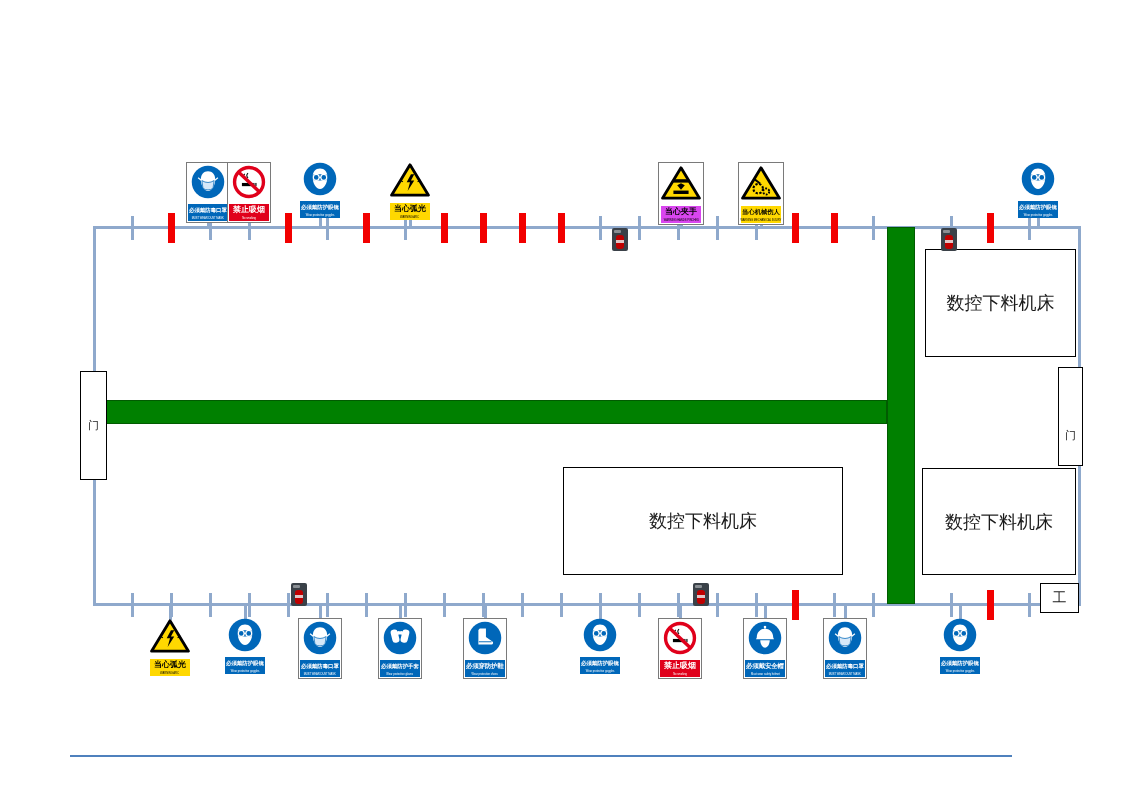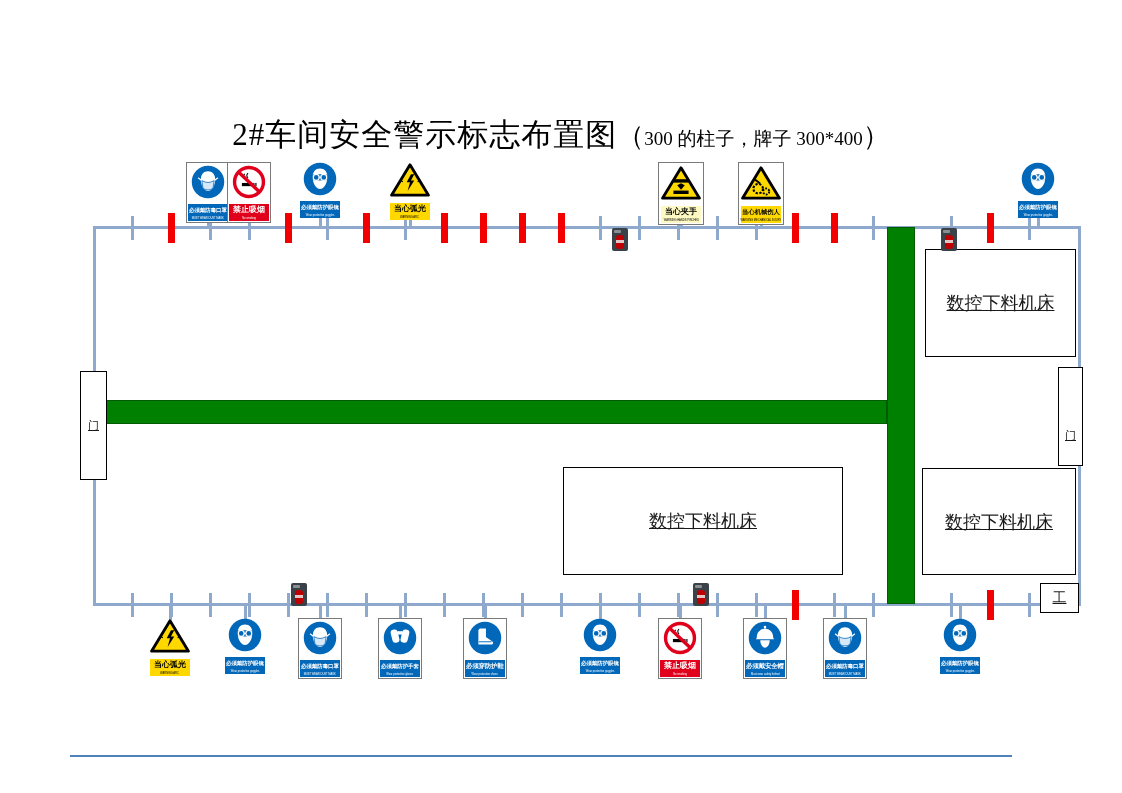--- a/index.html
+++ b/index.html
@@ -16,21 +16,21 @@
   .tick{position:absolute;}
   .tick.blue{background:#8fa9cc;width:3px;height:24px;}
   .tick.red{background:#f20000;width:7px;height:30px;}
   .stem{position:absolute;background:#8fa9cc;width:3px;}
   
   .aisle{position:absolute;background:#008000;border:1px solid #015b01;box-sizing:border-box;}
   
   .box{position:absolute;background:#fff;border:2px solid #000;box-sizing:border-box;
        display:flex;align-items:center;justify-content:center;
        font-family:"Liberation Serif",serif;color:#1a1a1a;}
-  .box.thin{border-width:1.6px;text-decoration:underline;}
+  .box.thin{border-width:1.6px;}
   
   .ext{position:absolute;width:16px;height:23px;background:#3a4148;border-radius:2px;}
   .ext .body{position:absolute;left:4px;top:7px;width:8px;height:14px;background:#c00000;
              border-radius:3px;}
   .ext .band{position:absolute;left:4px;top:12px;width:8px;height:3px;background:#e8e8e8;opacity:.85;}
   .ext .noz{position:absolute;left:2px;top:2px;width:7px;height:3px;background:#8a8f94;border-radius:1px;}
   
   .sign{position:absolute;display:flex;flex-direction:column;align-items:center;}
   .plate{background:#fff;border:1px solid #7a7a7a;padding:2px 1px 1px 1px;display:flex;
          flex-direction:column;align-items:center;}
@@ -38,23 +38,20 @@
            justify-content:center;padding:1px 0;}
   .s-label .cn{font-size:10px;line-height:10px;white-space:nowrap;font-weight:bold;}
   .s-label .en{font-size:8px;line-height:4px;white-space:nowrap;margin-top:1px;}
   #underline{position:absolute;background:#4f81bd;height:2px;}
 </style>
 </head>
 <body>
 
 <div id="canvas">
 
-  <div id="title">
-    <span class="t-main">2#车间安全警示标志布置图</span><span class="t-paren">（</span><span class="t-sub">300 的柱子，牌子 300*400</span><span class="t-paren">）</span>
-  </div>
 
   <div class="wall" style="left:93px;top:226px;width:988px;height:3px;"></div>
   <div class="wall" style="left:93px;top:603px;width:988px;height:3px;"></div>
   <div class="wall" style="left:93px;top:226px;width:3px;height:380px;"></div>
   <div class="wall" style="left:1078px;top:226px;width:3px;height:380px;"></div>
 
   <div id="ticks">
       <div class="tick blue" style="left: 130.5px; top: 215.5px;"></div>
       <div class="tick red" style="left: 167.5px; top: 212.5px;"></div>
       <div class="tick blue" style="left: 208.5px; top: 215.5px;"></div>
@@ -217,21 +214,21 @@
       </div>
       <div class="stem" style="left: 679.5px; top: 205px; height: 23px;"></div>
       <div class="sign" style="left: 659px; width: 44px; top: 162px;">
         <div class="plate">
           <span><svg width="42" height="36" viewBox="0 0 44 38">
               <path d="M22 3 L41.5 35 L2.5 35 Z" fill="#ffd800" stroke="#000" stroke-width="3" stroke-linejoin="round"></path>
               <rect x="14" y="15" width="16" height="3.6" fill="#000"></rect>
               <rect x="14" y="27" width="16" height="3.6" fill="#000"></rect>
               <path d="M18 21.5l4-2.2 4 2.2-4 4.6z" fill="#000"></path>
             </svg></span>
-          <div class="s-label" style="background: #fef9c3;">
+          <div class="s-label" style="background: #d946ef;">
             <div class="cn" style="color: rgb(0, 0, 0); transform: scale(0.8);">当心夹手</div>
             <div class="en" style="color: rgb(0, 0, 0); transform: scale(0.33);">WARNING HANDS PINCHED</div>
           </div>
         </div>
       </div>
       <div class="stem" style="left: 759.5px; top: 205px; height: 23px;"></div>
       <div class="sign" style="left: 739px; width: 44px; top: 162px;">
         <div class="plate">
           <span><svg width="42" height="36" viewBox="0 0 44 38">
               <path d="M22 3 L41.5 35 L2.5 35 Z" fill="#ffd800" stroke="#000" stroke-width="3" stroke-linejoin="round"></path>

